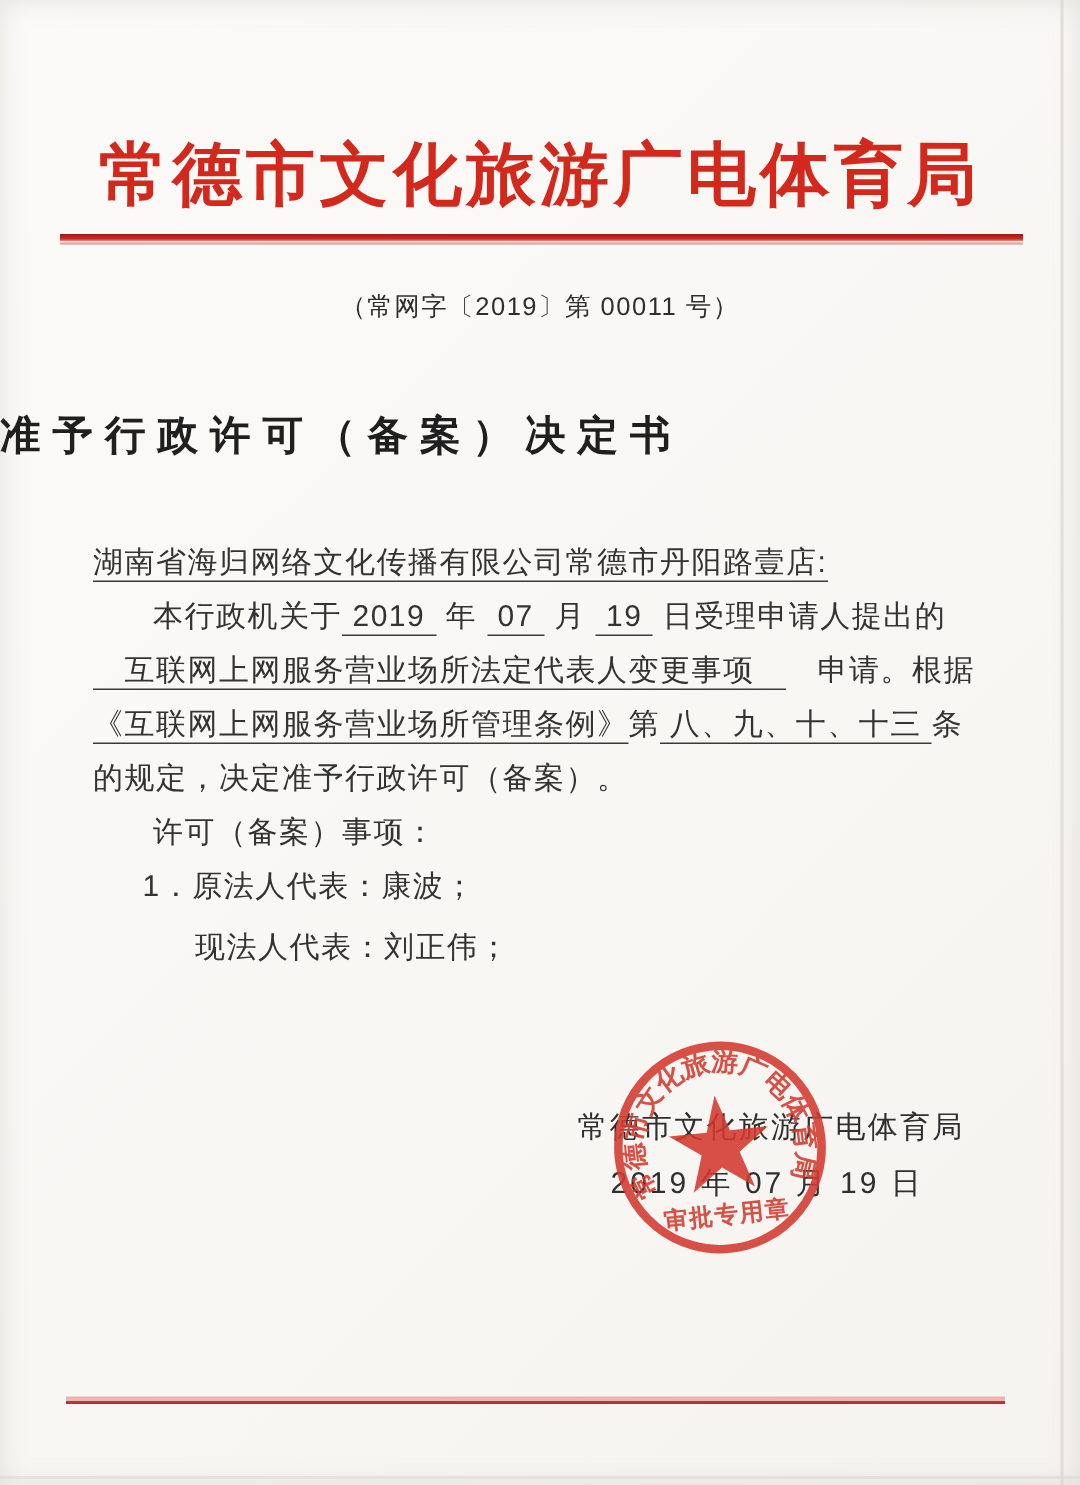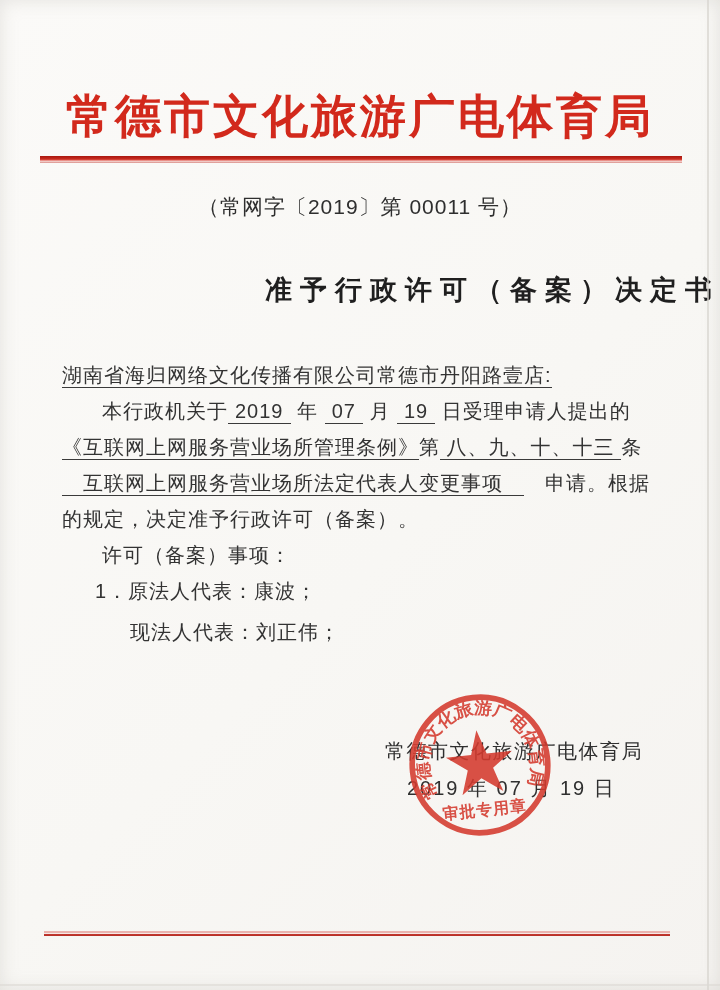--- a/index.html
+++ b/index.html
@@ -35,27 +35,27 @@
     white-space: nowrap;
   }
   .head-rule {
     position: absolute; top: 156px; left: 40px; width: 642px; height: 7px;
     background: linear-gradient(to bottom,
       #a8170f 0%, #c92c20 45%, #e2675d 60%, #f7ddda 72%, #d98c86 100%);
   }
   .doc-number {
     position: absolute; top: 193px; left: 0; width: 100%;
     text-align: center;
-    font-size: 21px;
+    font-size: 17px;
     letter-spacing: 1px;
     color: #2e2e2e;
   }
   .doc-title {
     position: absolute; top: 272px; left: 0; width: 100%;
-    text-align: right;
+    text-align: left;
     font-weight: bold;
     font-size: 27px;
     letter-spacing: 8px;
     color: #1f1f1f;
     white-space: nowrap;
   }
   
   .body-text {
     position: absolute; top: 357px; left: 62px; width: 600px;
     font-size: 20px;
@@ -99,22 +99,22 @@
   <div class="letterhead">常德市文化旅游广电体育局</div>
   <div class="head-rule"></div>
 
   <div class="doc-number">（常网字〔2019〕第 00011 号）</div>
 
   <div class="doc-title">准予行政许可（备案）决定书</div>
 
   <div class="body-text">
     <div class="line"><span class="u">湖南省海归网络文化传播有限公司常德市丹阳路壹店:</span></div>
     <div class="line indent"><span class="">本行政机关于</span><span class="u num">2019</span><span class=""> 年 </span><span class="u num">07</span><span class=""> 月 </span><span class="u num">19</span><span class=""> 日受理申请人提出的</span></div>
+    <div class="line"><span class="u">　互联网上网服务营业场所法定代表人变更事项　</span><span class="">　申请。根据</span></div>
     <div class="line"><span class="u">《互联网上网服务营业场所管理条例》</span><span class="">第</span><span class="u"> 八、九、十、十三 </span><span class=""> 条</span></div>
-    <div class="line"><span class="u">　互联网上网服务营业场所法定代表人变更事项　</span><span class="">　申请。根据</span></div>
     <div class="line"><span class="">的规定，决定准予行政许可（备案）。</span></div>
     <div class="line indent"><span class="">许可（备案）事项：</span></div>
     <div class="line item-1"><span class="">1．原法人代表：康波；</span></div>
     <div class="line item-2"><span class="">现法人代表：刘正伟；</span></div>
   </div>
 
   <div class="sig-agency">常德市文化旅游广电体育局</div>
   <div class="sig-date">2019 年 07 月 19 日</div>
 
   <svg class="seal" viewBox="0 0 150 150" xmlns="http://www.w3.org/2000/svg">

